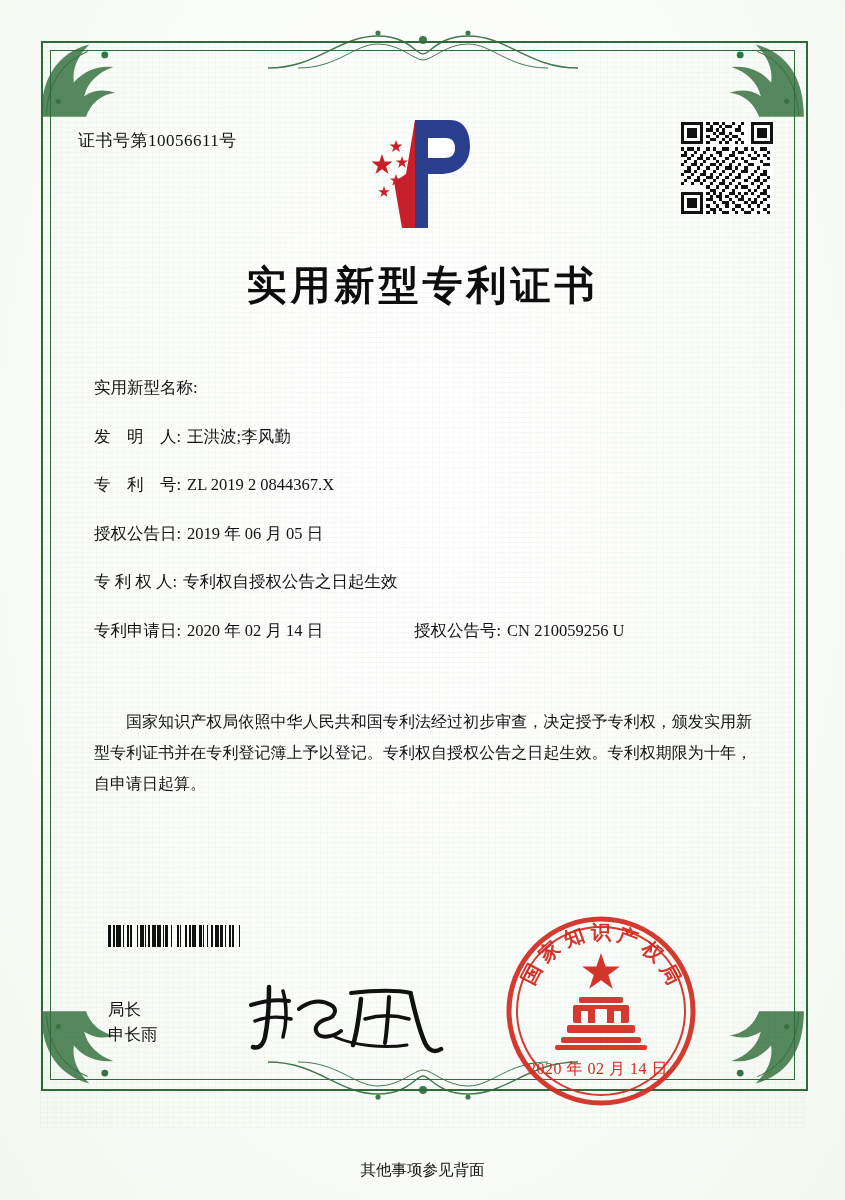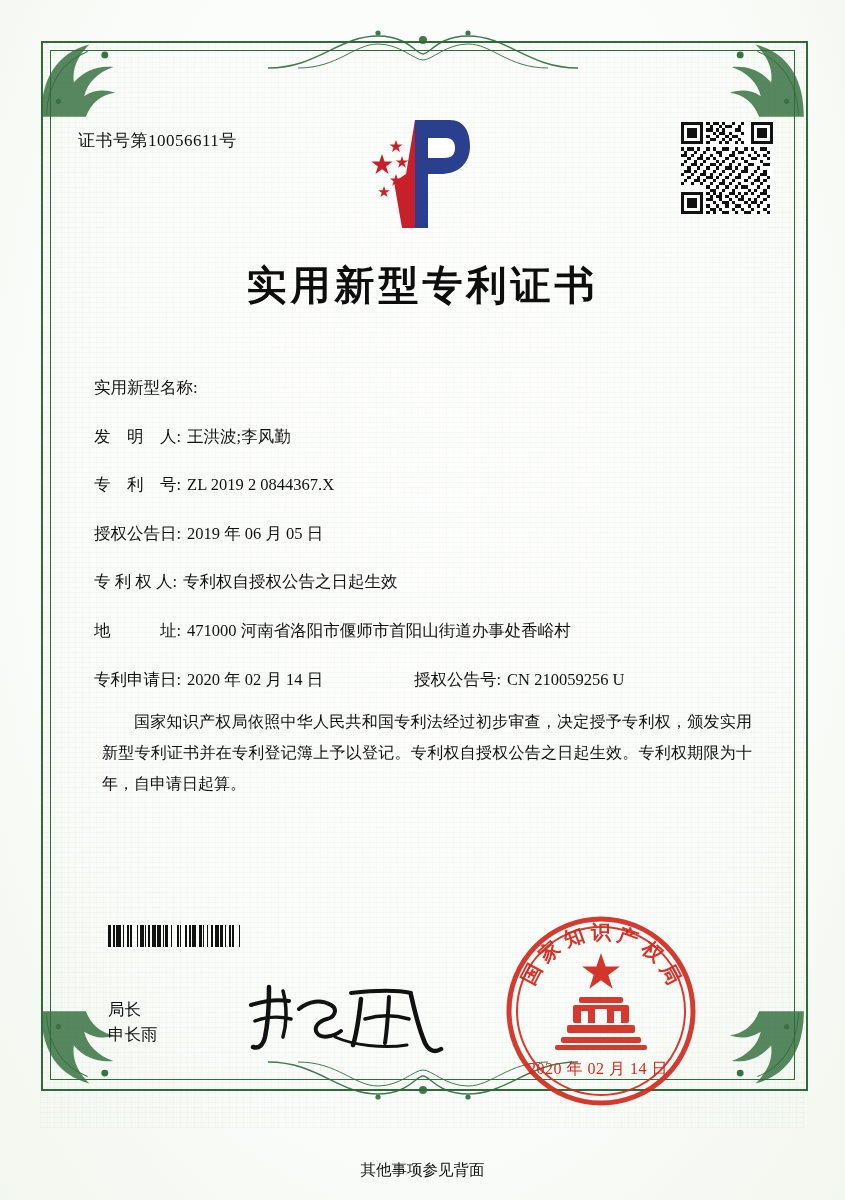--- a/index.html
+++ b/index.html
@@ -130,21 +130,21 @@
   .paras {
     position: absolute;
     left: 94px; top: 706px;
     width: 658px;
     font-size: 16px;
     line-height: 31px;
     color: #111;
     text-align: justify;
   }
   .paras p {
-    margin: 0 0 4px 8px;
+    margin: 0 0 4px 0;
     text-indent: 2em;
   }
 
   
   .barcode {
     position: absolute;
     left: 108px; top: 925px;
     width: 224px; height: 22px;
     display: flex;
     align-items: stretch;
@@ -503,24 +503,20 @@
       <span class="val">ZL 2019 2 0844367.X</span>
     </div>
     <div class="row">
       <span class="lbl">授权公告日:</span>
       <span class="val">2019 年 06 月 05 日</span>
     </div>
     <div class="row">
       <span class="lbl">专 利 权 人:</span>
       <span class="val">专利权自授权公告之日起生效</span>
     </div>
-    <div class="row">
-      <span class="lbl">地　　　址:</span>
-      <span class="val">471000 河南省洛阳市偃师市首阳山街道办事处香峪村</span>
-    </div>
     <div class="row split">
       <span class="grp">
         <span class="lbl">专利申请日:</span>
         <span class="val">2020 年 02 月 14 日</span>
       </span>
       <span class="grp">
         <span class="lbl">授权公告号:</span>
         <span class="val">CN 210059256 U</span>
       </span>
     </div>

